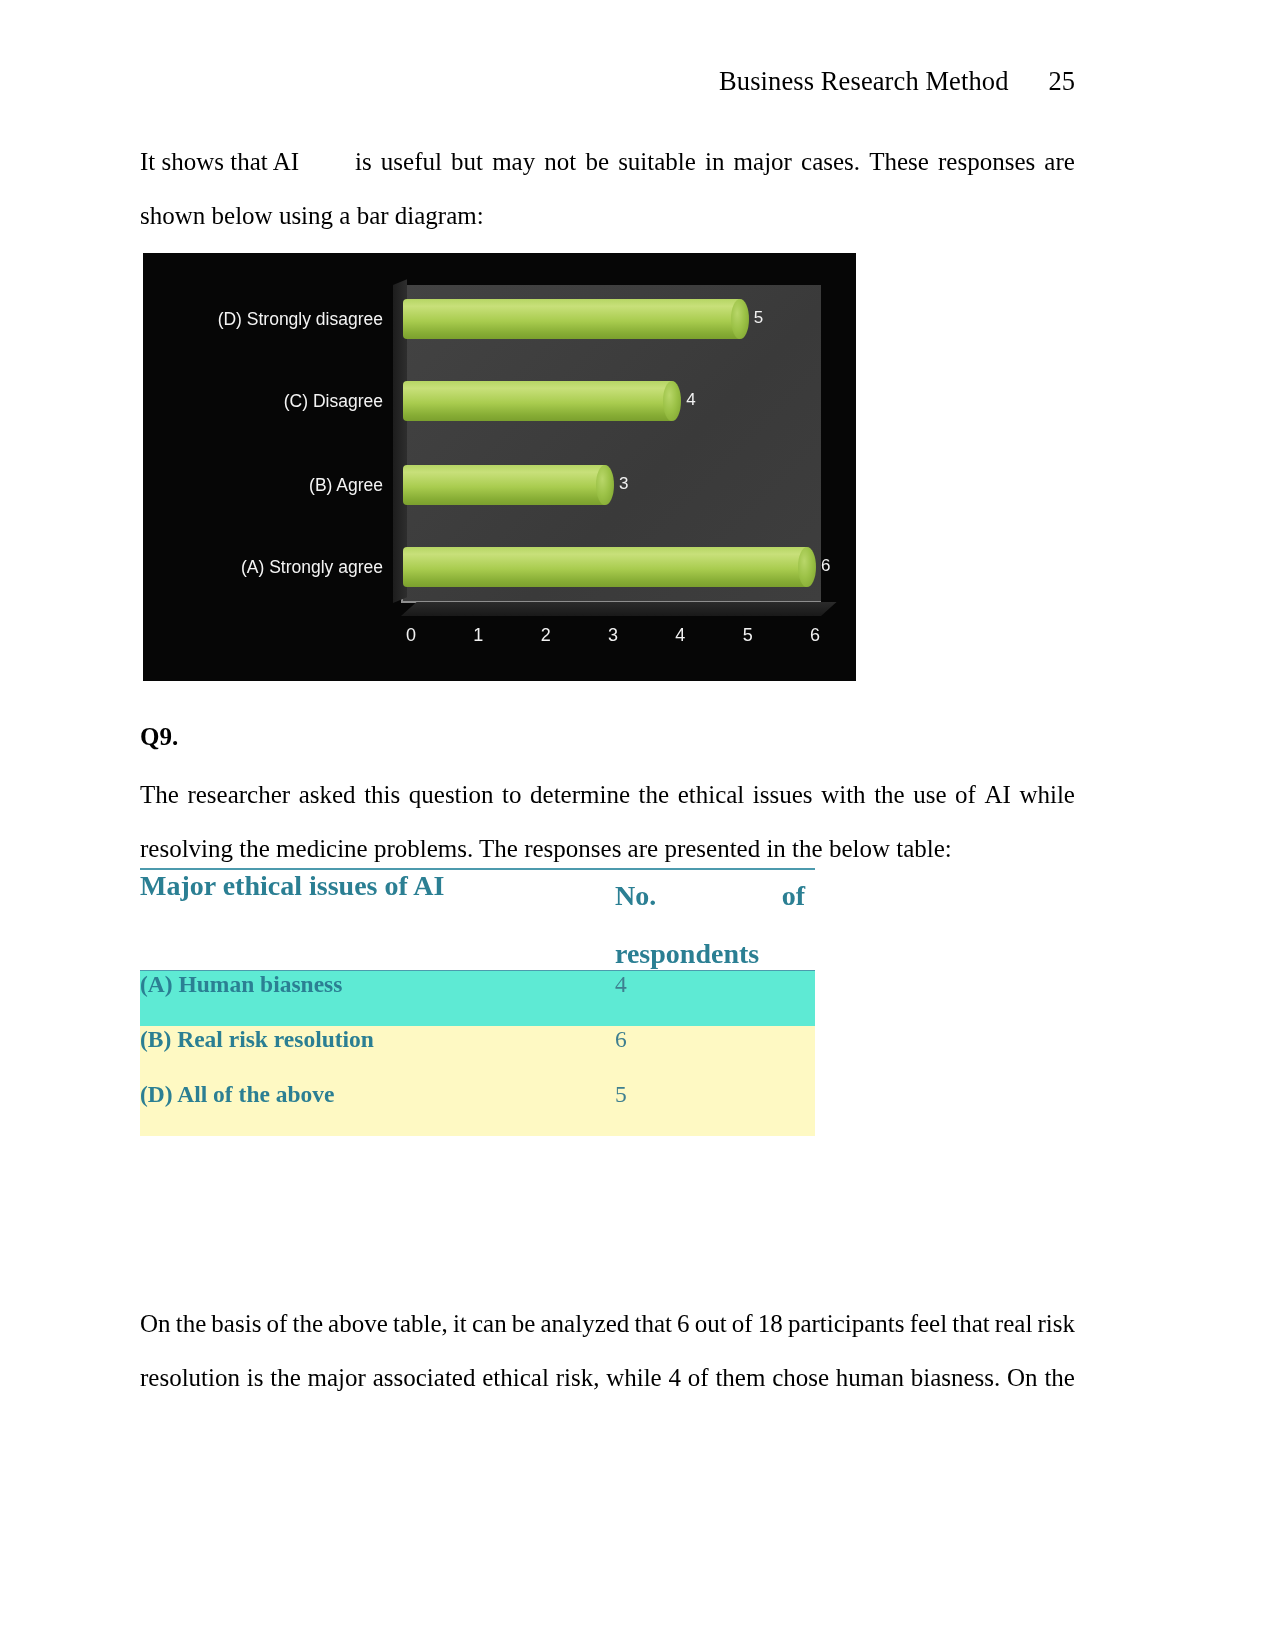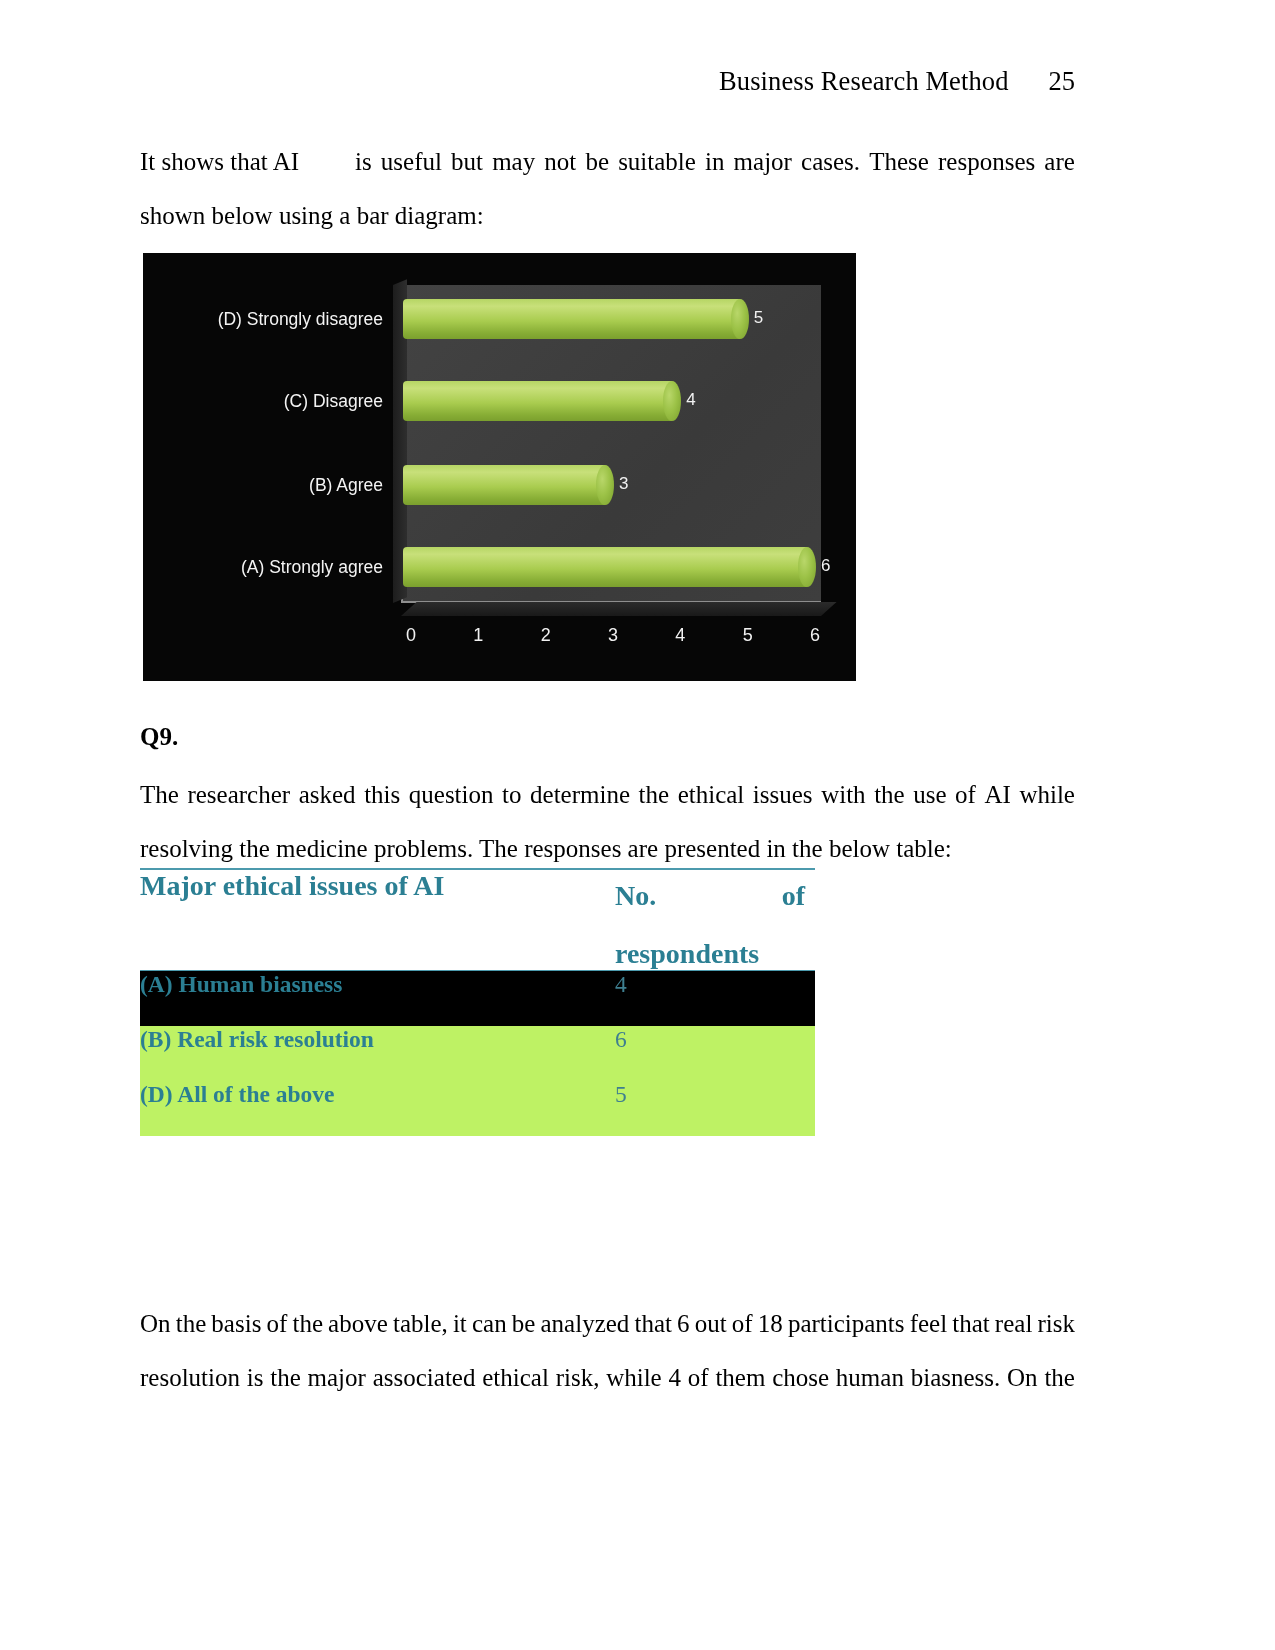--- a/index.html
+++ b/index.html
@@ -208,22 +208,22 @@
     text-align: left;
   }
   .th-cell.right {
     display: block;
   }
   .th-right-inner {
     display: flex;
     justify-content: space-between;
     width: 190px;
   }
-  .row-shade { background: #000000; }
-  .row-plain { background: #bef264; font-family: Liberation Serif, serif; }
+  .row-shade { background: #5eead4; }
+  .row-plain { background: #fef9c3; font-family: Liberation Serif, serif; }
   .cell-label {
     color: #2b7f93;
     font-weight: bold;
     font-size: 23.5px;
     height: 55px;
     padding-top: 9px;
     padding-left: 4px;
   }
   .cell-value {
     color: #3e7f90;

